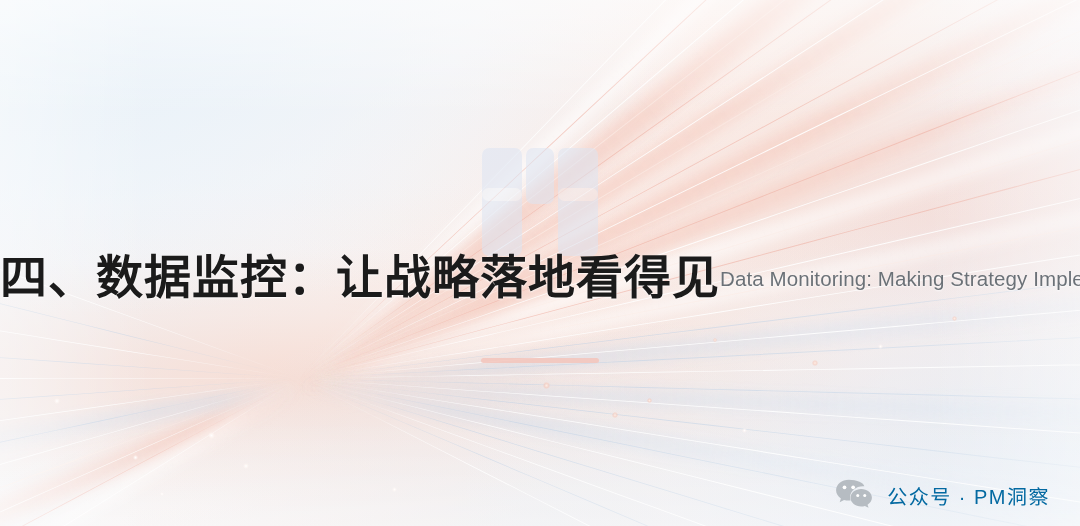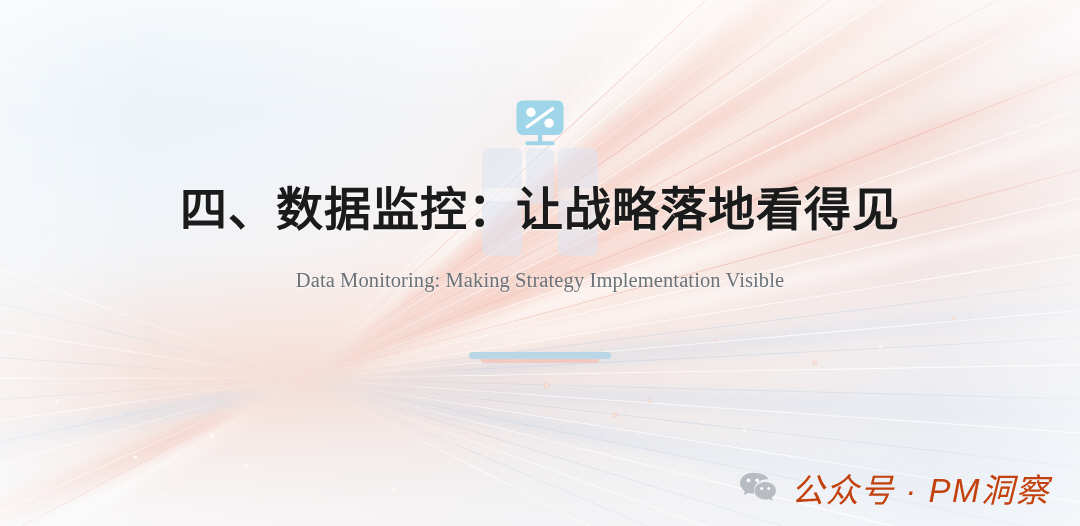--- a/index.html
+++ b/index.html
@@ -246,23 +246,22 @@
     background: #f3c4bb;
     opacity: 0.85;
   }
 
   
 
   .content {
     position: absolute;
     inset: 0;
     display: flex;
-    flex-direction: column;
+    flex-direction: row;
     align-items: center;
-    font-family: Liberation Serif, serif;
   }
 
   .topic-icon {
     margin-top: 95px;
     width: 58px;
     height: 58px;
   }
 
   .slide-title {
     margin-top: 30px;
@@ -301,25 +300,24 @@
     bottom: 14px;
     display: flex;
     align-items: center;
     gap: 13px;
     user-select: none;
   }
 
   .wechat-icon { width: 40px; height: 34px; display: block; }
 
   .footer-text {
-    font-size: 33px;
-    color: #c2410c;
+    font-size: 20px;
+    color: #0369a1;
     letter-spacing: 1.5px;
     white-space: nowrap;
-    font-style: italic;
   }
 </style>
 </head>
 <body>
 
 <div id="slide">
 
   <div class="bg-layer bg-base"></div>
   <div class="bg-layer bg-warm"></div>
   <div class="bg-layer bg-cool"></div>

